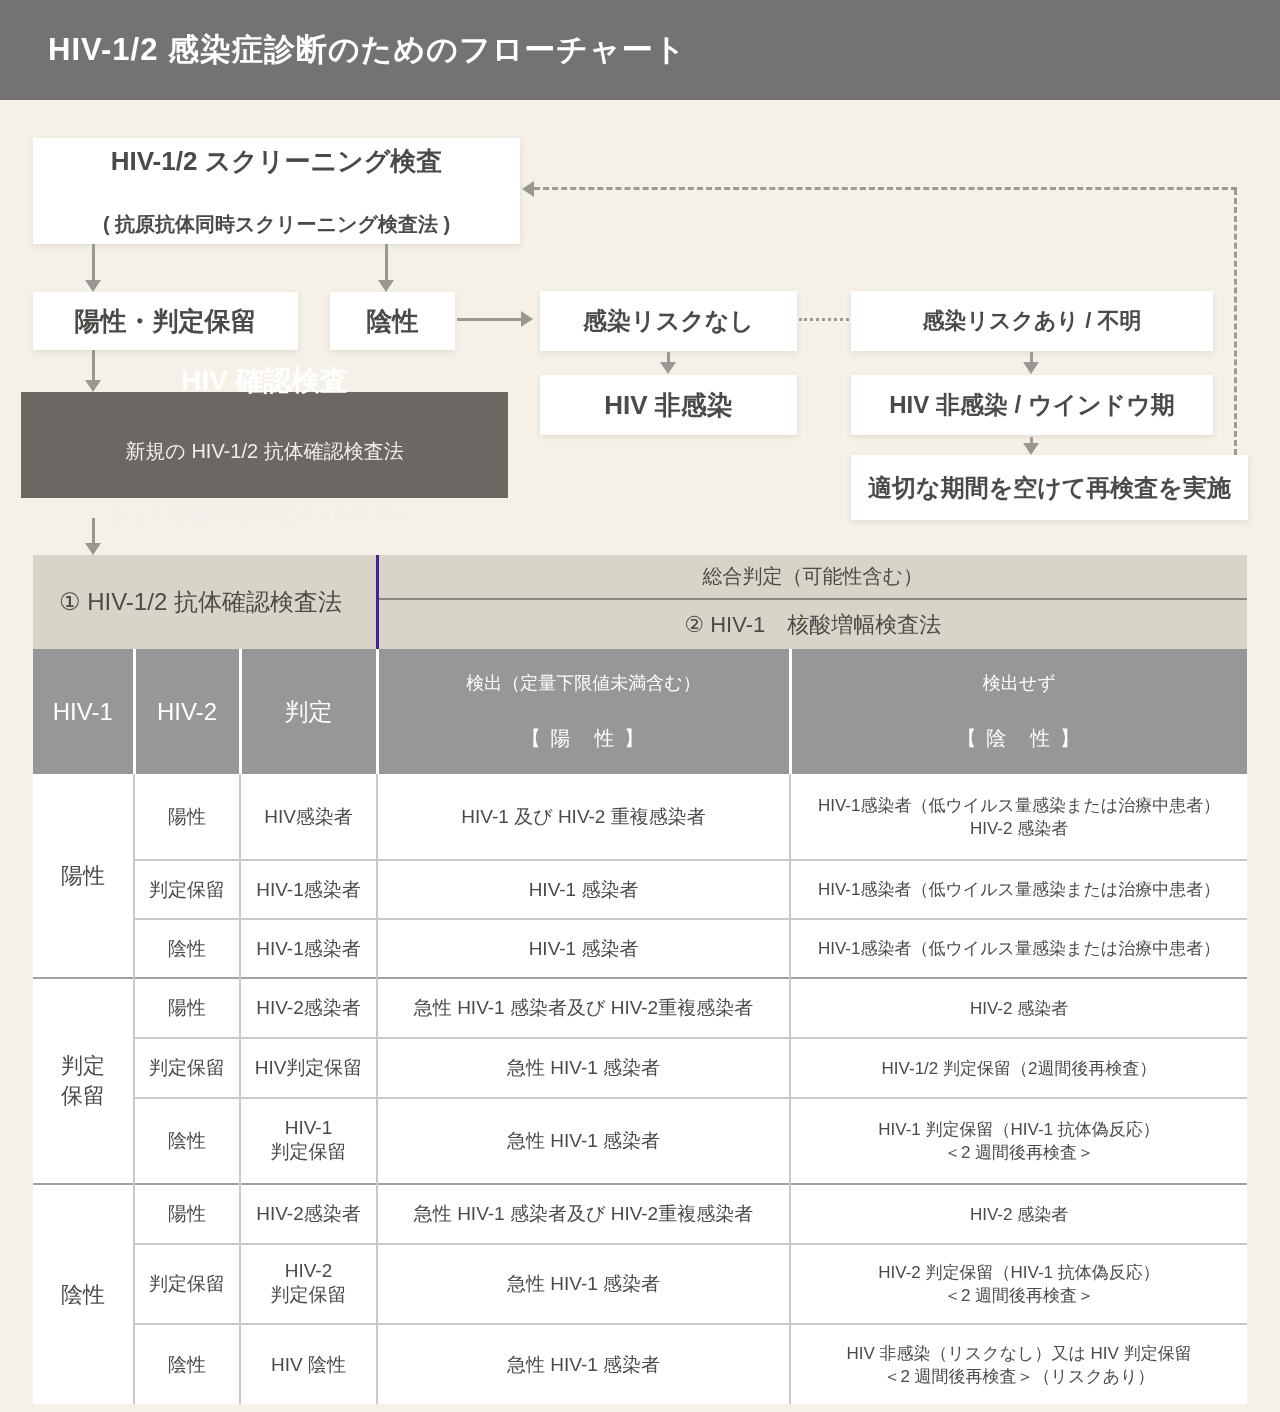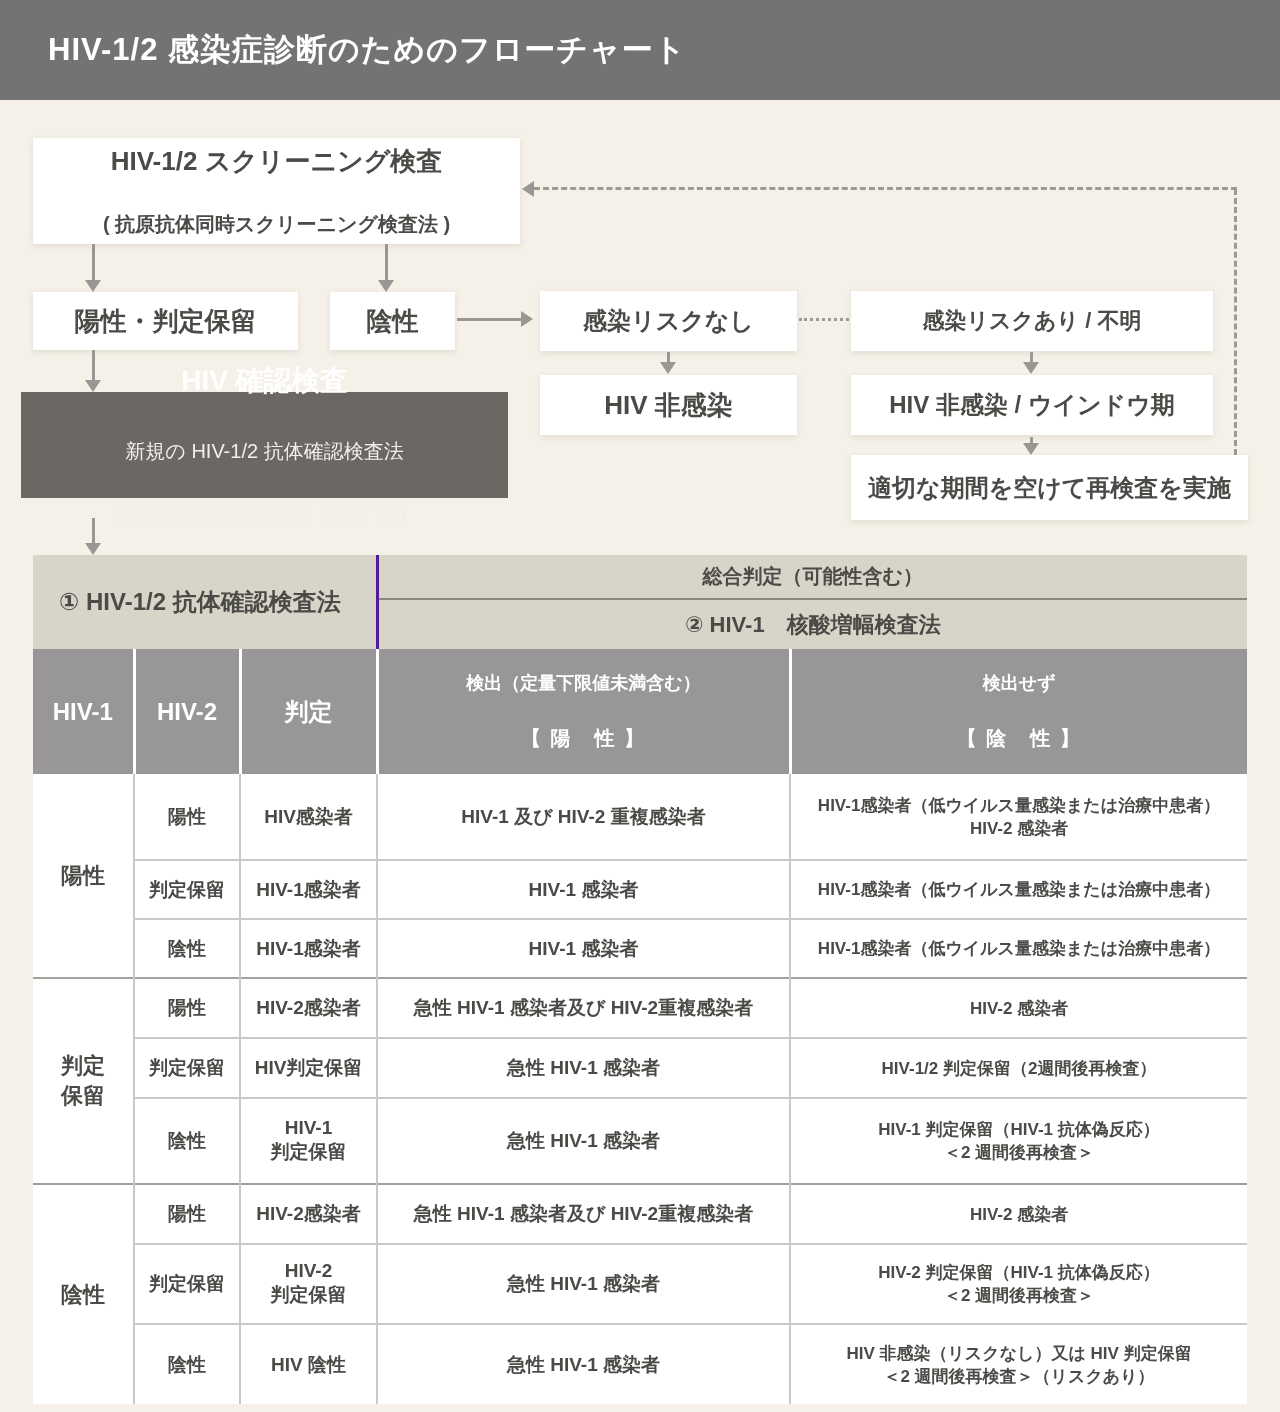--- a/index.html
+++ b/index.html
@@ -49,21 +49,21 @@
   .ah-left{position:absolute;width:0;height:0;
     border-top:8px solid transparent;border-bottom:8px solid transparent;
     border-right:12px solid #999793;}
   
   table.matrix{
     position:absolute;left:33px;top:555px;width:1214px;
     border-collapse:collapse;table-layout:fixed;
   }
   table.matrix td,table.matrix th{
     padding:4px 6px;text-align:center;vertical-align:middle;
-    white-space:pre-line;font-weight:bold;
+    white-space:pre-line;font-weight:normal;
   }
   .hd-beige{background:#D9D4C8;color:#4A4A47;}
   .hd-left{text-align:left !important;padding-left:26px !important;font-size:24px;
     border-right:3px solid #4c1d95;}
   .hd-overall{font-size:20px;border-bottom:2px solid #8A8680;}
   .hd-nat{font-size:22px;margin-left:44px;}
   .hd-gray{background:#999699;color:#fff;}
   .hd-gray th{border-left:3px solid #fff;}
   .hd-gray th:first-child{border-left:none;}
   .hd-col{font-size:24px;}

